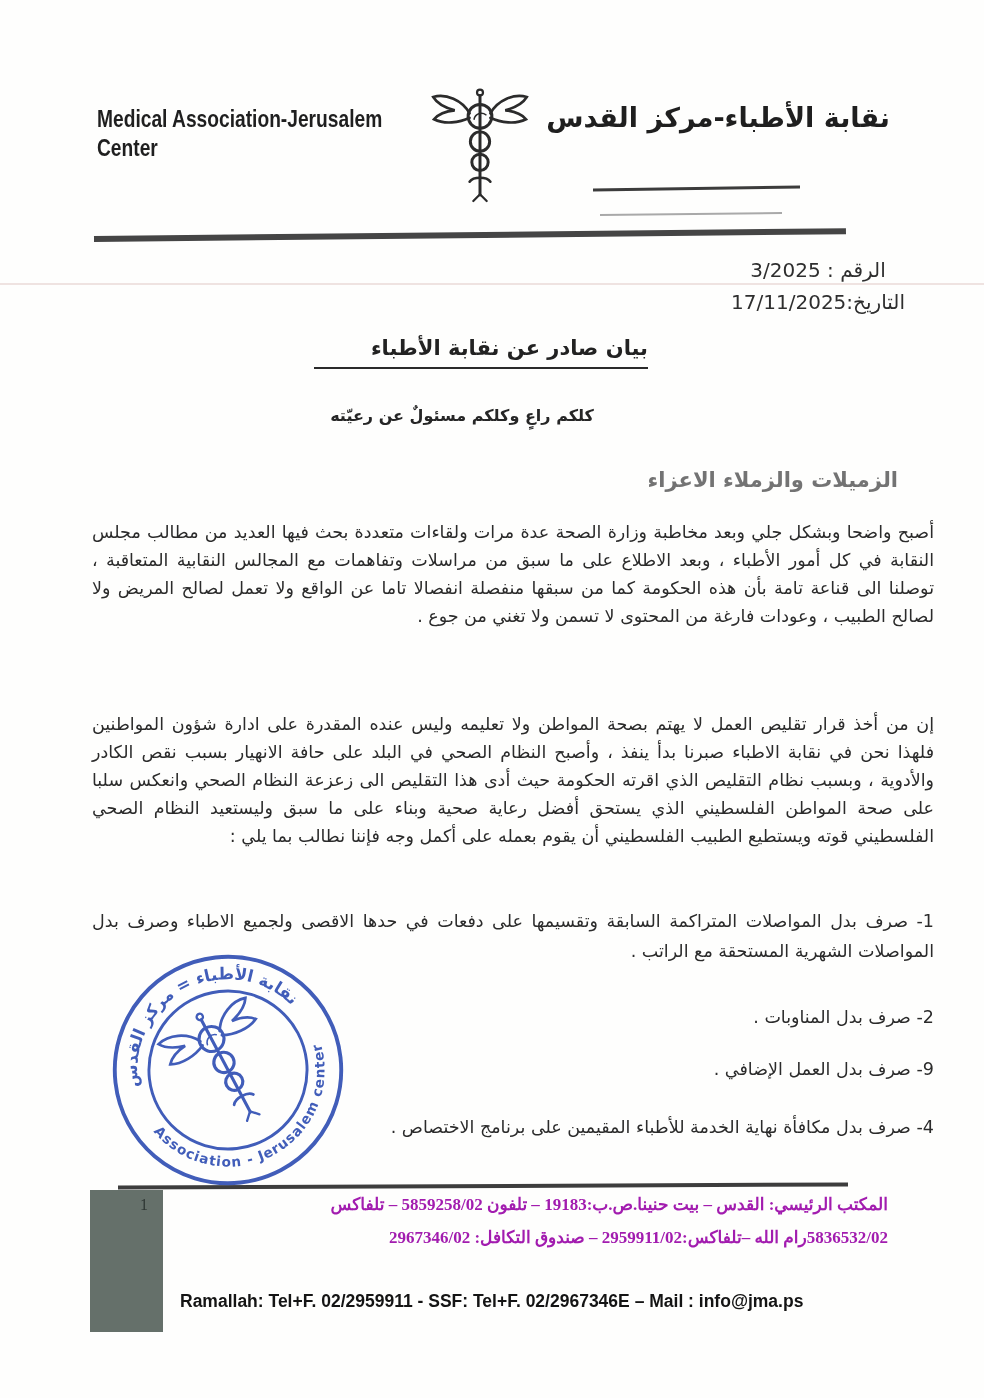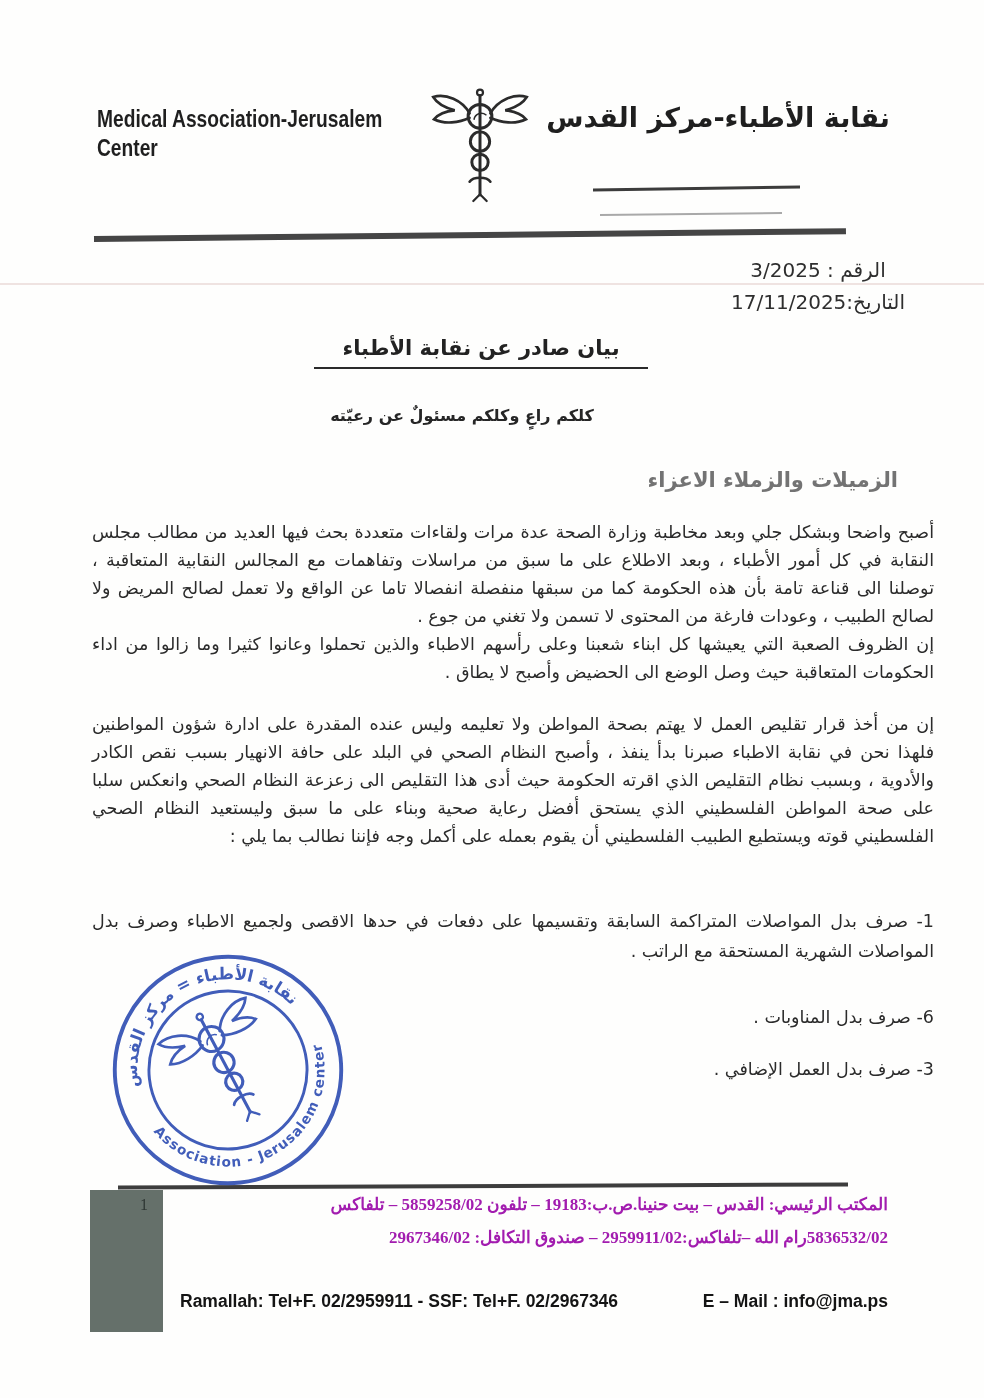--- a/index.html
+++ b/index.html
@@ -28,21 +28,21 @@
   .rule-thick { position:absolute; left:94px; top:236px; width:752px; height:6px;
     background:#454545; transform:rotate(-0.6deg); transform-origin:left center; }
   .faint-line { position:absolute; left:0; top:283px; width:984px; height:2px;
     background:#efe3e1; }
   
   .meta { position:absolute; right:79px; top:254px; direction:rtl; text-align:center;
     font-size:20px; line-height:32px; color:#2e2e2e; }
   
   .title {
     position:absolute; left:18px; right:40px; top:336px; margin:0 auto; width:334px;
-    direction:rtl; text-align:center; font-size:21px; font-weight:bold;
+    direction:rtl; text-align:right; font-size:21px; font-weight:bold;
     padding-bottom:7px; border-bottom:2.5px solid #2a2a2a; color:#222;
   }
   .subtitle {
     position:absolute; left:0; right:60px; top:406px; margin:0 auto; width:360px;
     direction:rtl; text-align:center; font-size:16px; font-weight:bold; color:#262626;
   }
   .greeting {
     position:absolute; right:86px; top:468px; direction:rtl;
     font-size:21px; font-weight:bold; color:#737373;
   }
@@ -71,21 +71,21 @@
     color:#2f3734; font-family:"Liberation Serif","DejaVu Serif",serif; }
   .f-ar { position:absolute; right:96px; direction:rtl; text-align:right;
     font-weight:bold; font-size:17px; color:#a21caf;
     font-family:Liberation Serif, serif; white-space:nowrap; }
   .f-ar1 { top:1194px; }
   .f-ar2 { top:1227px; }
   .f-en { position:absolute; left:180px; font-weight:bold; font-size:17.5px;
     color:#141414; font-family:"Liberation Sans","DejaVu Sans",sans-serif;
     white-space:nowrap; }
   .f-en1 { top:1258px; }
-  .f-en2 { top:1291px; width:708px; display:flex; justify-content:space-between; }
+  .f-en2 { top:1291px; width:708px; display:flex; justify-content:flex-start; }
   svg text { font-family:"DejaVu Sans", sans-serif; }
 </style>
 </head>
 <body>
 
 <svg width="0" height="0" style="position:absolute" aria-hidden="true">
   <defs>
     <symbol id="caduceus" viewBox="0 0 140 160">
       <g fill="none" stroke="currentColor" stroke-linecap="round">
         <circle cx="70" cy="8" r="4" stroke-width="3"></circle>
@@ -125,29 +125,29 @@
     <div>الرقم : 3/2025</div>
     <div>التاريخ:17/11/2025</div>
   </div>
 
   <div class="title">بيان صادر عن نقابة الأطباء</div>
   <div class="subtitle">كلكم راعٍ وكلكم مسئولٌ عن رعيّته</div>
   <div class="greeting">الزميلات والزملاء الاعزاء</div>
 
   <div class="body-block b1">
     <p>أصبح واضحا وبشكل جلي وبعد مخاطبة وزارة الصحة عدة مرات ولقاءات متعددة بحث فيها العديد من مطالب مجلس النقابة في كل أمور الأطباء ، وبعد الاطلاع على ما سبق من مراسلات وتفاهمات مع المجالس النقابية المتعاقبة ، توصلنا الى قناعة تامة بأن هذه الحكومة كما من سبقها منفصلة انفصالا تاما عن الواقع ولا تعمل لصالح المريض ولا لصالح الطبيب ، وعودات فارغة من المحتوى لا تسمن ولا تغني من جوع .</p>
-    <p>إن الظروف الصعبة التي يعيشها كل ابناء شعبنا وعلى رأسهم الاطباء والذين تحملوا وعانوا كثيرا وما زالوا من اداء الحكومات المتعاقبة حيث وصل الوضع الى الحضيض وأصبح لا يطاق .</p>
   </div>
   <div class="body-block b2">
     <p>إن من أخذ قرار تقليص العمل لا يهتم بصحة المواطن ولا تعليمه وليس عنده المقدرة على ادارة شؤون المواطنين فلهذا نحن في نقابة الاطباء صبرنا بدأ ينفذ ، وأصبح النظام الصحي في البلد على حافة الانهيار بسبب نقص الكادر والأدوية ، وبسبب نظام التقليص الذي اقرته الحكومة حيث أدى هذا التقليص الى زعزعة النظام الصحي وانعكس سلبا على صحة المواطن الفلسطيني الذي يستحق أفضل رعاية صحية وبناء على ما سبق وليستعيد النظام الصحي الفلسطيني قوته ويستطيع الطبيب الفلسطيني أن يقوم بعمله على أكمل وجه فإننا نطالب بما يلي :</p>
   </div>
 
   <div class="demand d1">1- صرف بدل المواصلات المتراكمة السابقة وتقسيمها على دفعات في حدها الاقصى ولجميع الاطباء وصرف بدل المواصلات الشهرية المستحقة مع الراتب .</div>
-  <div class="demand d2">6- صرف بدل المناوبات .</div>
-  <div class="demand d3">3- صرف بدل العمل الإضافي .</div>
+  <div class="demand d2">2- صرف بدل المناوبات .</div>
+  <div class="demand d3">9- صرف بدل العمل الإضافي .</div>
+  <div class="demand d4">4- صرف بدل مكافأة نهاية الخدمة للأطباء المقيمين على برنامج الاختصاص .</div>
 
   <svg class="stamp" width="244" height="244" viewBox="0 0 250 250">
     <g fill="none" stroke="#3150b4">
       <circle cx="125" cy="125" r="116" stroke-width="4"></circle>
       <circle cx="125" cy="125" r="81" stroke-width="3"></circle>
     </g>
     <path id="arcTop" d="M 32,125 A 93,93 0 0 1 218,125" fill="none"></path>
     <path id="arcBot" d="M 26,125 A 99,99 0 0 0 224,125" fill="none"></path>
     <text fill="#3150b4" font-size="17" font-weight="bold">
       <textPath href="#arcTop" startOffset="50%" text-anchor="middle">نقابة الأطباء = مركز القدس</textPath>

